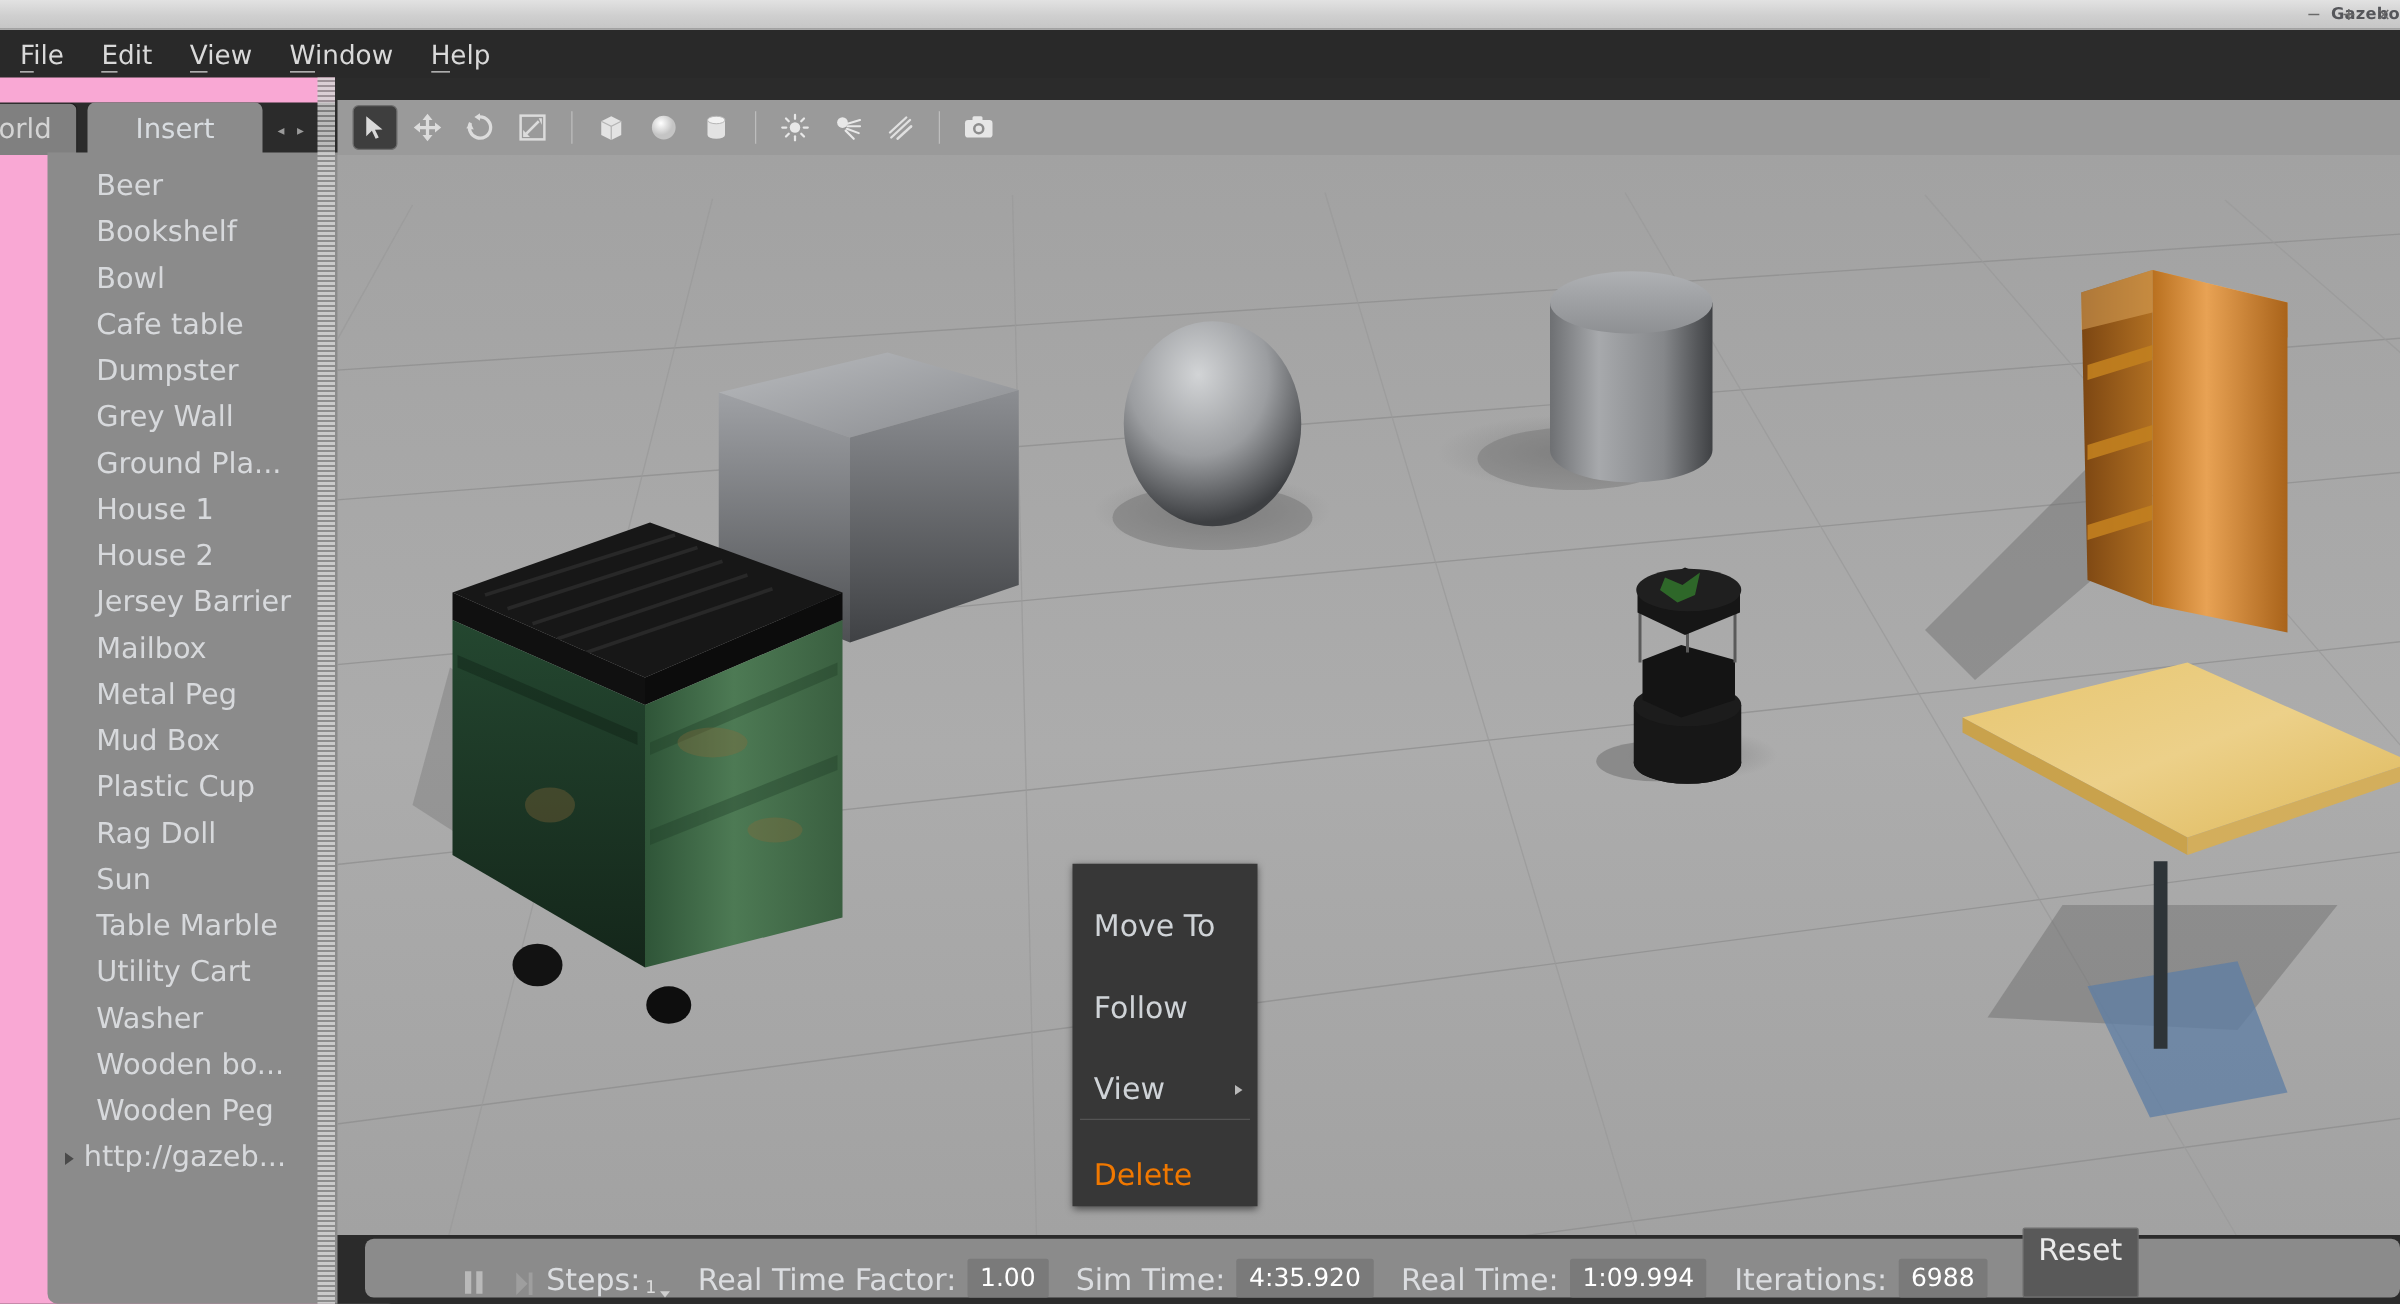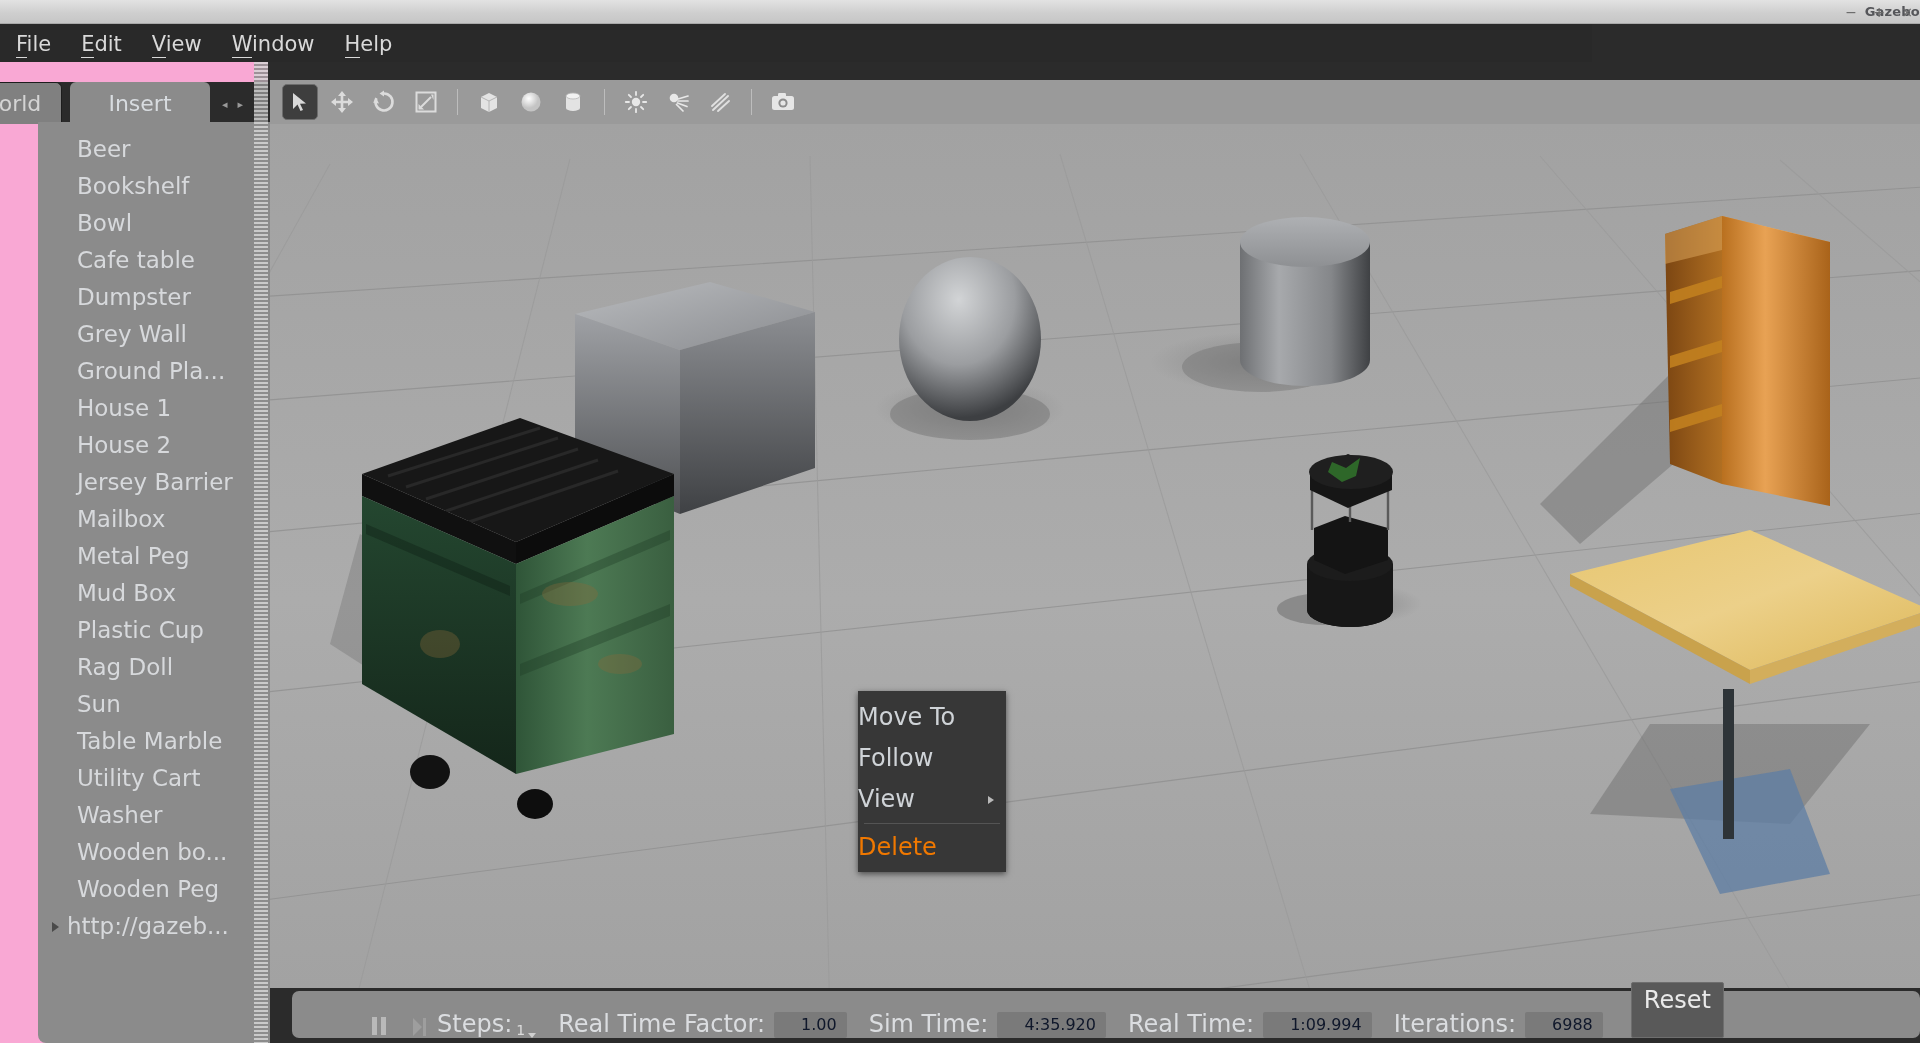--- a/index.html
+++ b/index.html
@@ -116,22 +116,22 @@
   }
   #vpbg { position: absolute; left: 0; top: 0; width: 1650px; height: 864px; }
 
   
   #ctxmenu {
     position: absolute; left: 588px; top: 567px; width: 148px;
     background: #373737; box-shadow: 0 2px 6px rgba(0,0,0,.55);
     padding: 6px 0 4px 0;
   }
   #ctxmenu .ci {
-    height: 41px; line-height: 41px; 
-    font-size: 24px; color: #cfd3d7; white-space: nowrap; position: relative;
+    height: 41px; line-height: 41px; padding-left: 17px;
+    font-size: 24px; color: #cfd3d7; white-space: nowrap; position: relative; margin-top: 24px;
   }
   #ctxmenu .ci.danger { color: #f07800; }
   #ctxmenu .ci .sub {
     position: absolute; right: 12px; top: 17px;
     width: 0; height: 0;
     border-left: 6px solid #b9b9b9; border-top: 4px solid transparent; border-bottom: 4px solid transparent;
   }
   #ctxmenu .csep { height: 1px; background: #545454; margin: 3px 6px; }
 
   
@@ -140,22 +140,22 @@
     background: #2b2b2b;
   }
   #statusinner {
     position: absolute; left: 22px; top: 3px; width: 1628px; height: 47px;
     background: #8b8b8b; border-radius: 7px;
     display: flex; align-items: flex-end; padding-left: 78px; gap: 0;
   }
   .sb-icon { color: #bdbdbd; display: flex; align-items: center; }
   .sb-lab { font-size: 24px; color: #dbdde0; white-space: nowrap; }
   .sb-val {
-    font-size: 16px; color: #0f172a; background: #7a7a7a;
-    border-radius: 2px; padding: 3px 10px 4px 27px; white-space: nowrap;
+    font-size: 20px; color: #ffffff; background: #7a7a7a;
+    border-radius: 2px; padding: 3px 10px 4px 10px; white-space: nowrap;
   }
   .sb-gap { width: 22px; }
   .sb-gap-s { width: 9px; }
   #resetbtn {
     font-size: 24px; color: #eaeaea; background: #595959;
     border: 1px solid #6e6e6e; border-radius: 2px;
     padding: 3px 12px 23px 12px; margin-left: 28px;
   }
   .stepnum { font-size: 14px; color: #dcdcdc; margin-left: 4px; }
   .stepcaret { width:0;height:0;border-top:5px solid #cfcfcf;border-left:4px solid transparent;border-right:4px solid transparent;margin-left:3px;}

